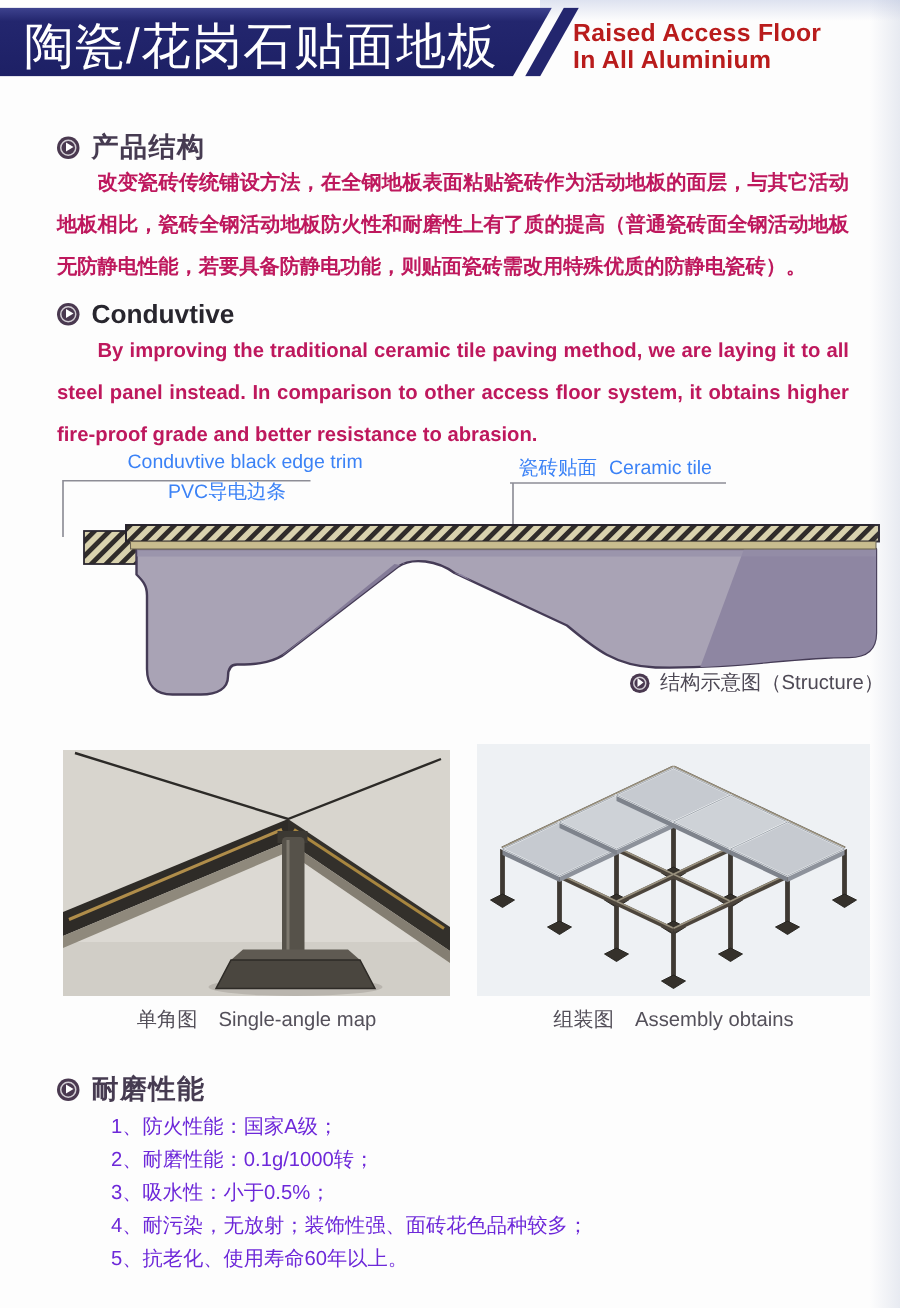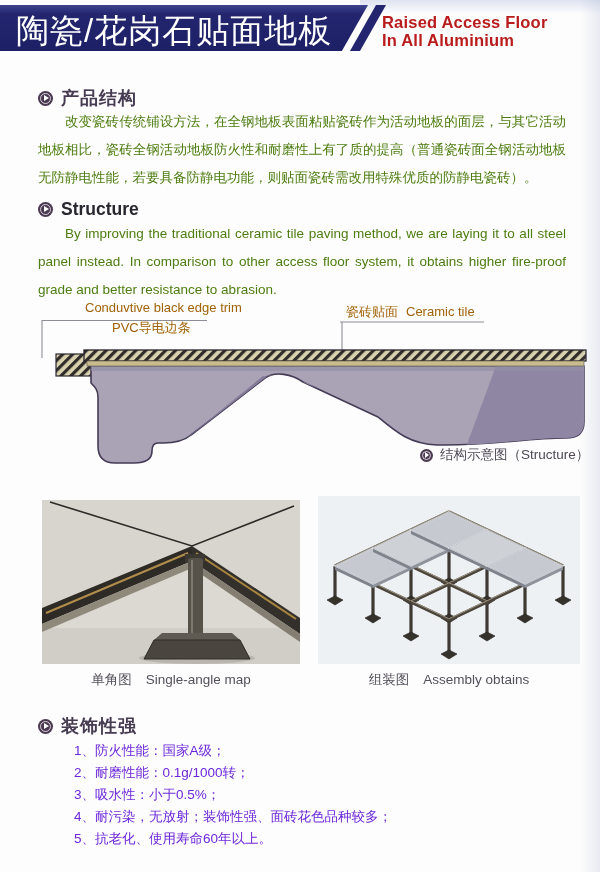--- a/index.html
+++ b/index.html
@@ -27,25 +27,25 @@
         display:inline-block;flex:0 0 auto;}
   .bullet::before{content:"";position:absolute;inset:2px;border:1px solid rgba(255,255,255,.75);border-radius:50%;}
   .bullet::after{content:"";position:absolute;left:6px;top:4px;
         border-left:5px solid #fff;border-top:3.5px solid transparent;border-bottom:3.5px solid transparent;}
   .bullet.sm{width:13px;height:13px;}
   .bullet.sm::after{left:5px;top:3.5px;border-left-width:4.5px;border-top-width:3px;border-bottom-width:3px;}
   .h-cn{font-family:"Liberation Serif",serif;font-weight:bold;font-size:18px;color:#463b51;letter-spacing:1px;}
   .h-en{font-weight:bold;font-size:17.5px;color:#28262e;}
 
   
-  .para{position:absolute;left:38px;width:528px;margin:0;font-size:13.5px;color:#4d7c0f;
-        line-height:28px;text-align:justify;text-indent:2em;}
-
-  
-  .dlabel{position:absolute;font-size:13px;color:#a16207;white-space:nowrap;}
+  .para{position:absolute;left:38px;width:528px;margin:0;font-size:13.5px;color:#be185d;
+        line-height:28px;text-align:justify;text-indent:2em;font-weight:bold;}
+
+  
+  .dlabel{position:absolute;font-size:13px;color:#3b82f6;white-space:nowrap;}
   .dlabel .gap{display:inline-block;width:8px;}
   .diagram-caption{position:absolute;left:420px;top:446px;display:flex;align-items:center;gap:7px;
         font-size:13.5px;color:#4e4955;}
 
   
   .fig{position:absolute;}
   .figcap{position:absolute;top:671px;text-align:center;font-size:13.5px;color:#54505a;}
   .figcap .cn{margin-right:14px;}
 
   
@@ -68,21 +68,21 @@
   </div>
 
   <div class="sec-head" style="top:86px">
     <span class="bullet"></span>
     <span class="h-cn">产品结构</span>
   </div>
   <p class="para" style="top:108px">改变瓷砖传统铺设方法，在全钢地板表面粘贴瓷砖作为活动地板的面层，与其它活动地板相比，瓷砖全钢活动地板防火性和耐磨性上有了质的提高（普通瓷砖面全钢活动地板无防静电性能，若要具备防静电功能，则贴面瓷砖需改用特殊优质的防静电瓷砖）。</p>
 
   <div class="sec-head" style="top:199px">
     <span class="bullet"></span>
-    <span class="h-en">Structure</span>
+    <span class="h-en">Conduvtive</span>
   </div>
   <p class="para" style="top:220px">By improving the traditional ceramic tile paving method, we are laying it to all steel panel instead. In comparison to other access floor system, it obtains higher fire-proof grade and better resistance to abrasion.</p>
 
   <svg width="600" height="182" viewBox="0 0 600 182" style="position:absolute;left:0;top:296px">
     <defs>
       <pattern id="hatch" width="7" height="7" patternUnits="userSpaceOnUse" patternTransform="rotate(45)">
         <rect width="7" height="7" fill="#d9d2ae"></rect>
         <rect width="3.2" height="7" fill="#302c2a"></rect>
       </pattern>
       <clipPath id="bodyclip">
@@ -262,21 +262,21 @@
 
   <div class="figcap" style="left:42px;width:258px">
     <span class="cn">单角图</span><span>Single-angle map</span>
   </div>
   <div class="figcap" style="left:318px;width:262px">
     <span class="cn">组装图</span><span>Assembly obtains</span>
   </div>
 
   <div class="sec-head" style="top:714px">
     <span class="bullet"></span>
-    <span class="h-cn">装饰性强</span>
+    <span class="h-cn">耐磨性能</span>
   </div>
   <div class="features">
     <div>1、防火性能：国家A级；</div>
     <div>2、耐磨性能：0.1g/1000转；</div>
     <div>3、吸水性：小于0.5%；</div>
     <div>4、耐污染，无放射；装饰性强、面砖花色品种较多；</div>
     <div>5、抗老化、使用寿命60年以上。</div>
   </div>
 
   <div class="page-right-shade"></div>

